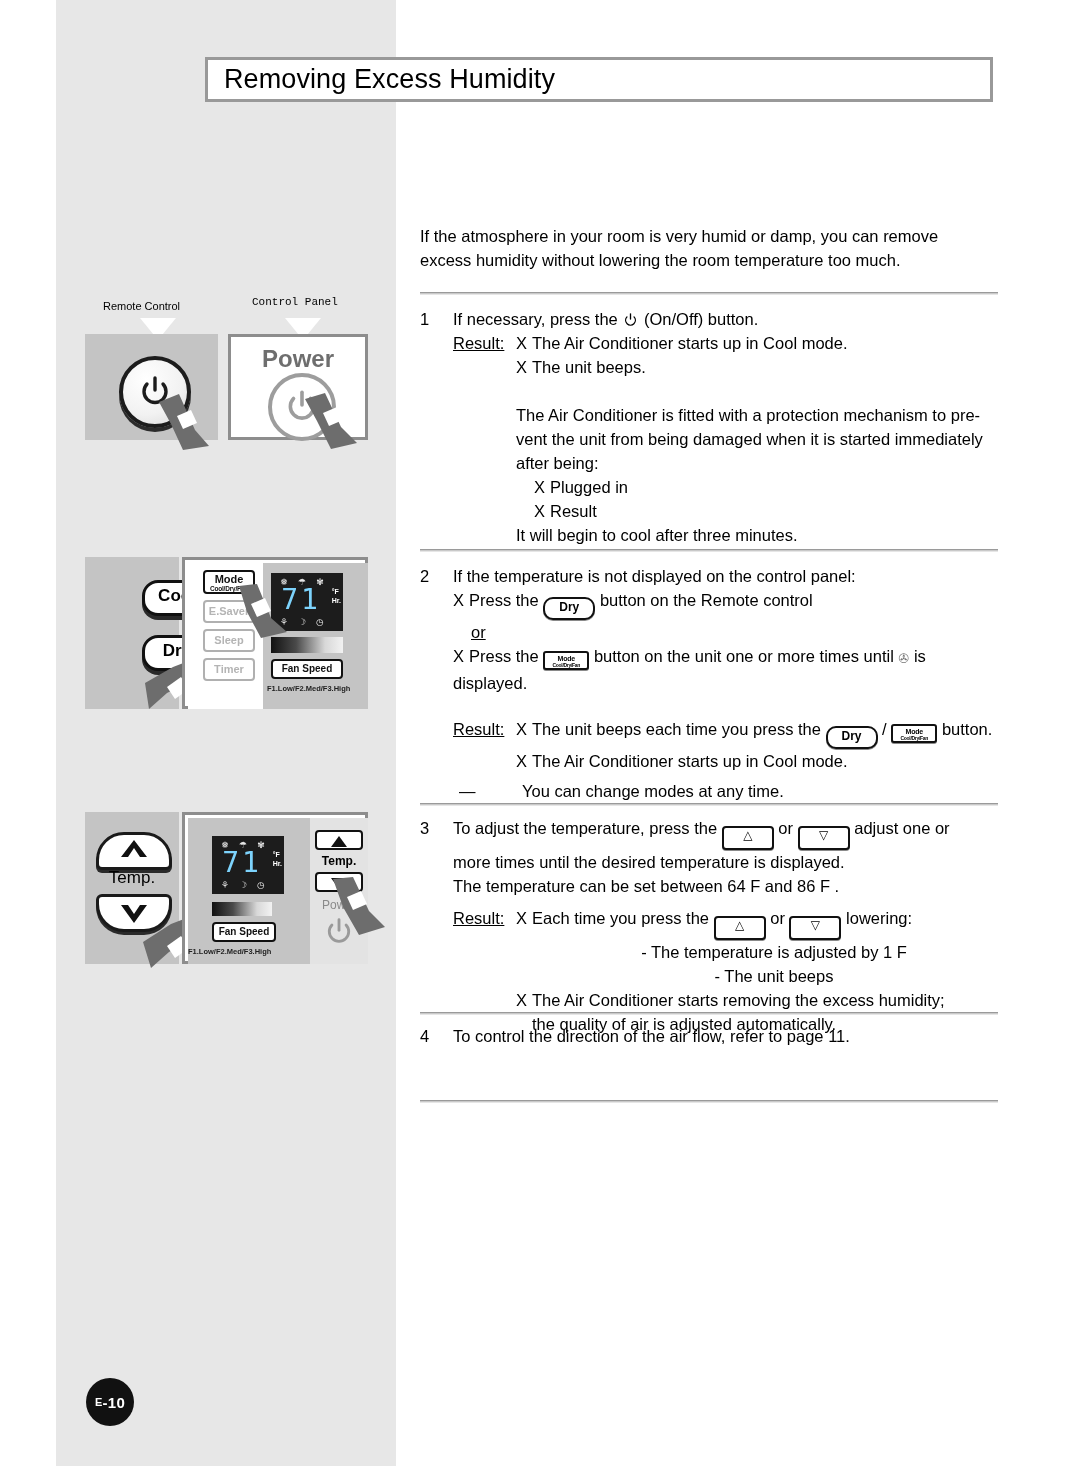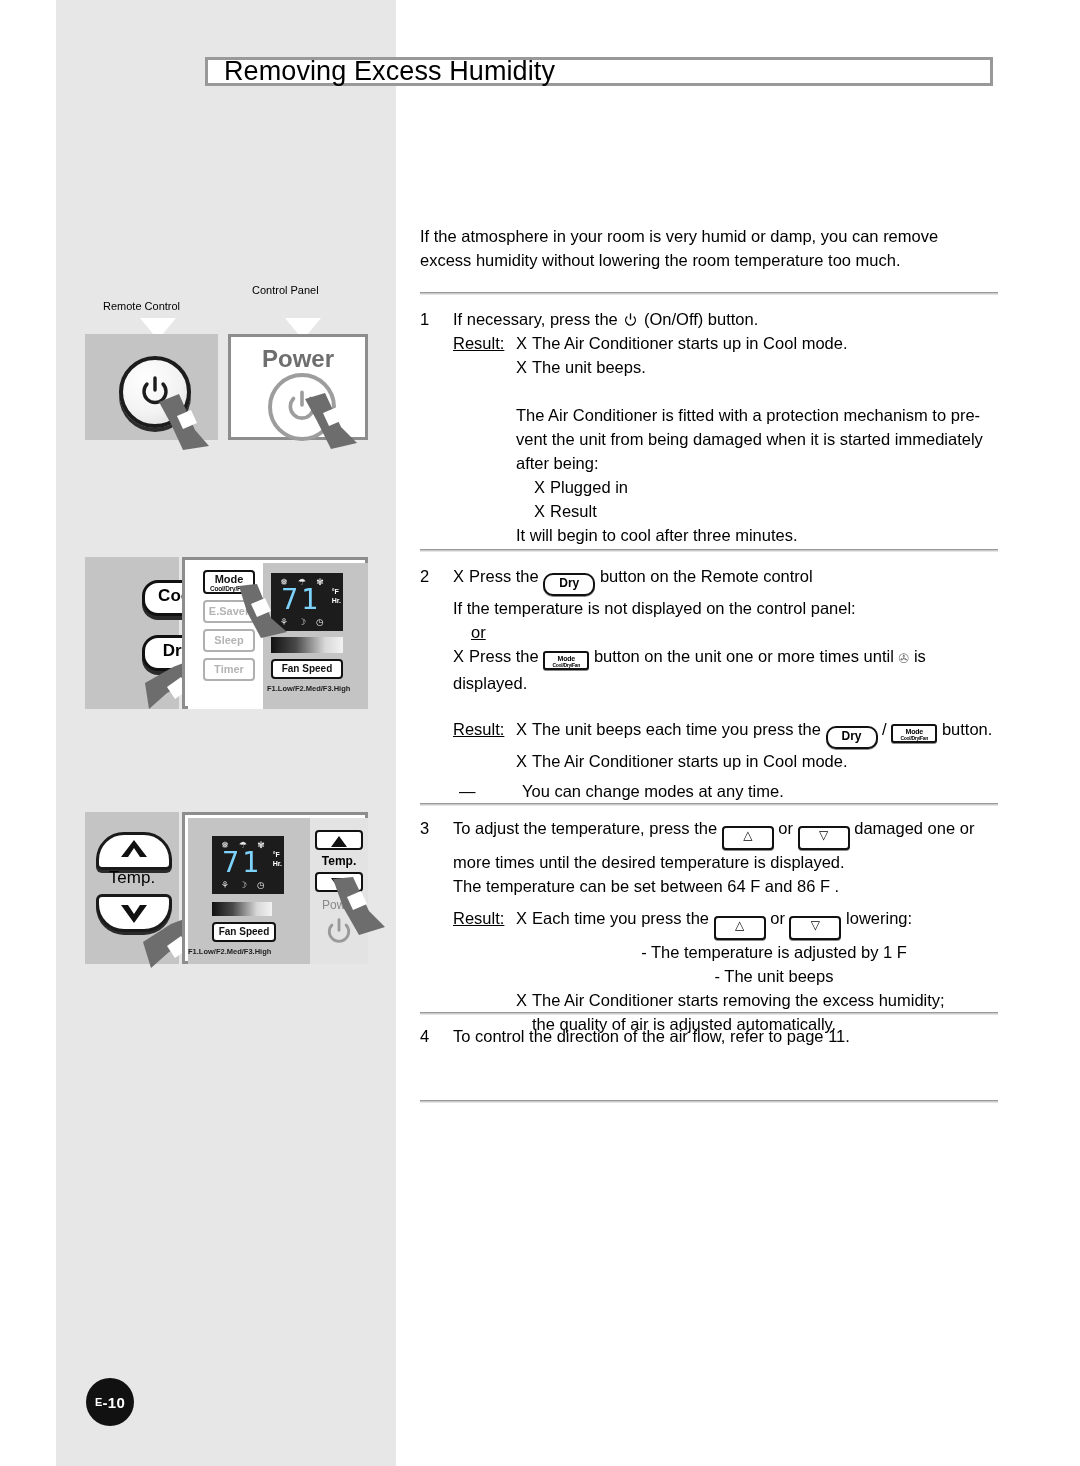--- a/index.html
+++ b/index.html
@@ -2,21 +2,21 @@
 <html><head>
 <meta charset="utf-8">
 <style>
   html,body{margin:0;padding:0;background:#ffffff;}
   body{width:1080px;height:1466px;position:relative;overflow:hidden;
        font-family:"Liberation Sans","DejaVu Sans",sans-serif;color:#000;}
 
   
   .gray-band{position:absolute;left:56px;top:0;width:340px;height:1466px;background:#e7e7e7;}
 
-  .title-box{position:absolute;left:205px;top:57px;width:788px;height:29px;
+  .title-box{position:absolute;left:205px;top:57px;width:788px;height:45px;
              background:#ffffff;border:3px solid #999999;box-sizing:border-box;}
   .title-box .t{position:absolute;left:16px;top:50%;transform:translateY(-52%);
              font-size:27px;letter-spacing:.1px;white-space:nowrap;}
 
   
   .content{position:absolute;left:420px;top:0;width:580px;height:1466px;}
   .intro{position:absolute;left:0;top:224px;width:578px;font-size:16.5px;line-height:24px;}
   .rule{position:absolute;left:0;width:578px;height:3px;
         background:linear-gradient(to bottom,#9a9a9a 0 1px,#c9c9c9 1px 2px,#e6e6e6 2px 3px);}
 
@@ -96,21 +96,21 @@
 </head>
 <body>
 
 <div class="gray-band"></div>
 
 <div class="title-box">
   <div class="t">Removing Excess Humidity</div>
 </div>
 
 <div class="fig-label" style="left:103px;top:300px;">Remote Control</div>
-<div class="fig-label" style="left:252px;top:284px;">Control Panel</div>
+<div class="fig-label" style="left:252px;top:296px;font-family:Liberation Mono, monospace;">Control Panel</div>
 
 <svg style="position:absolute;left:140px;top:318px;" width="36" height="22">
     <polygon points="0,0 36,0 18,22" fill="#ffffff"></polygon>
   </svg>
 <svg style="position:absolute;left:285px;top:318px;" width="36" height="22">
     <polygon points="0,0 36,0 18,22" fill="#ffffff"></polygon>
   </svg>
 
 <div class="panel p-gray" style="left:85px;top:334px;width:133px;height:106px;">
   <div class="pwr-remote">
@@ -294,27 +294,27 @@
         <div>It will begin to cool after three minutes.</div>
       </div>
     </div>
   </div>
 
   <div class="rule" style="top:549px;"></div>
 
   <div class="step" style="top:564px;">
     <div class="num">2</div>
     <div class="body">
+      <div>If the temperature is not displayed on the control panel:</div>
+
       <div>
         <span class="bx">X</span><span>Press the</span>
         <span class="k k-dry">Dry</span>
         <span>button on the Remote control</span>
       </div>
-
-      <div>If the temperature is not displayed on the control panel:</div>
 
       <div class="ind"><span class="u">or</span></div>
 
       <div>
         <span class="bx">X</span><span>Press the</span>
         <span class="k k-mode">
           <span class="m1">Mode</span>
           <span class="m2">Cool/Dry/Fan</span>
         </span>
         <span>button on the unit one or more times until</span>
@@ -351,21 +351,21 @@
   <div class="rule" style="top:803px;"></div>
 
   <div class="step" style="top:816px;">
     <div class="num">3</div>
     <div class="body">
       <div>
         <span>To adjust the temperature, press the</span>
         <span class="k k-arrow">△</span>
         <span>or</span>
         <span class="k k-arrow">▽</span>
-        <span>damaged one or</span>
+        <span>adjust one or</span>
       </div>
       <div>more times until the desired temperature is displayed.</div>
       <div>The temperature can be set between 64 F and 86 F .</div>
       <div style="height:8px;"></div>
       <div class="res">
         <div class="lab"><span class="u">Result:</span></div>
         <div class="items">
           <div>
             <span class="bx">X</span><span>Each time you press the</span>
             <span class="k k-arrow">△</span>

